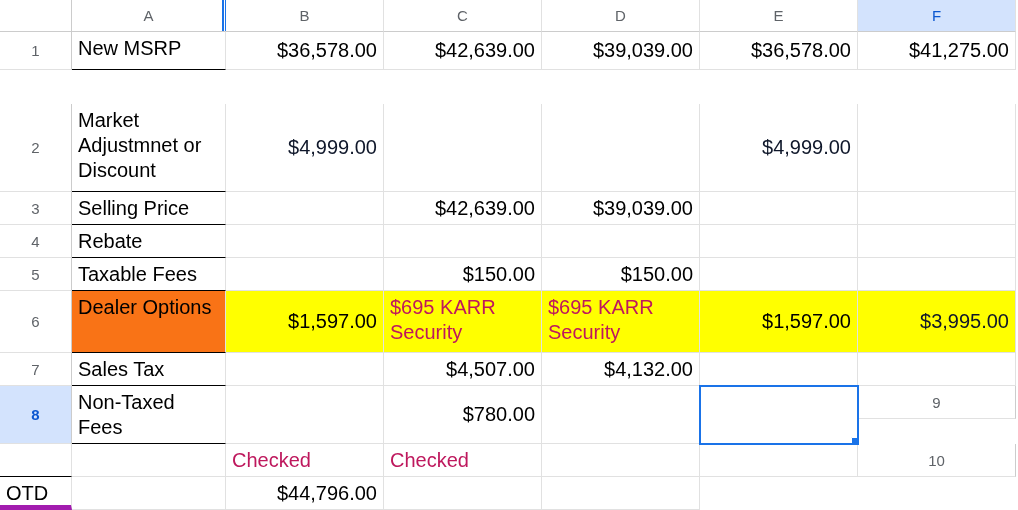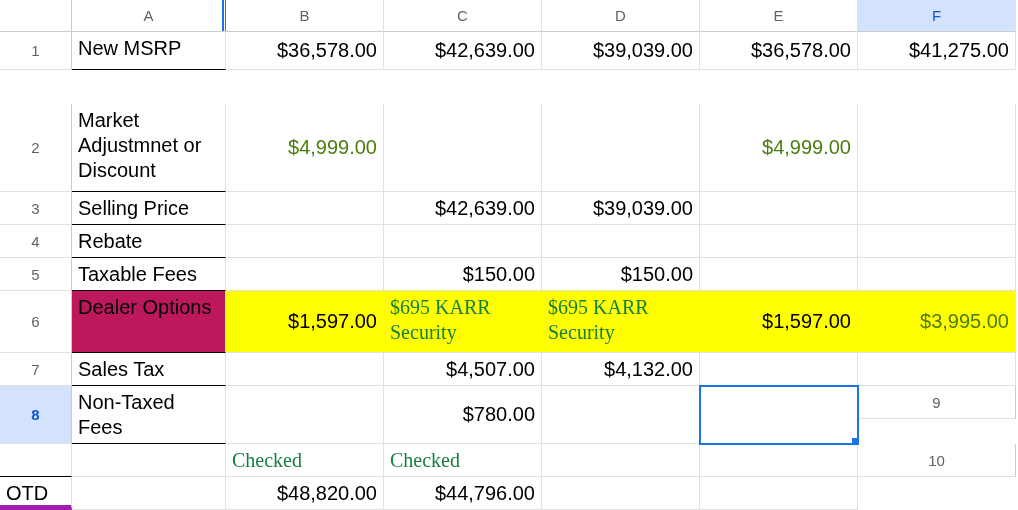--- a/index.html
+++ b/index.html
@@ -74,24 +74,23 @@
     color: #000;
   }
   .num {
     justify-content: flex-end;
     text-align: right;
     color: #000;
   }
   .txt {
     justify-content: flex-start;
     text-align: left;
-    color: #15803d;
-    font-family: Liberation Serif, serif;
-  }
-  .red { color: #4d7c0f; }
+    color: #be185d;
+  }
+  .red { color: #0f172a; }
   .active-cell {
     outline: 2px solid #1a73e8;
     outline-offset: -1px;
     position: relative;
     z-index: 2;
     background: #fff !important;
   }
   .active-cell::after {
     content: "";
     position: absolute;
@@ -191,21 +190,21 @@
   <div class="cell colA row-h5"><span>Taxable Fees</span></div>
   <div class="cell num row-h5"></div>
   <div class="cell num row-h5"><span>$150.00</span></div>
   <div class="cell num row-h5"><span>$150.00</span></div>
   <div class="cell num row-h5"></div>
   <div class="cell num row-h5"></div>
 
   <div class="row-hdr row-h3">
       <span>6</span>
     </div>
-  <div class="cell colA row-h3" style="background:#be185d"><span>Dealer Options</span></div>
+  <div class="cell colA row-h3" style="background:#f97316"><span>Dealer Options</span></div>
   <div class="cell num row-h3" style="background:#ffff00"><span>$1,597.00</span></div>
   <div class="cell txt row-h3" style="background:#ffff00;align-items:flex-start"><span>$695 KARR Security</span></div>
   <div class="cell txt row-h3" style="background:#ffff00;align-items:flex-start"><span>$695 KARR Security</span></div>
   <div class="cell num row-h3" style="background:#ffff00"><span>$1,597.00</span></div>
   <div class="cell num red row-h3" style="background:#ffff00"><span>$3,995.00</span></div>
 
   <div class="row-hdr row-h5">
       <span>7</span>
     </div>
   <div class="cell colA row-h5"><span>Sales Tax</span></div>
@@ -232,17 +231,16 @@
   <div class="cell txt row-h5"><span>Checked</span></div>
   <div class="cell txt row-h5"><span>Checked</span></div>
   <div class="cell num row-h5"></div>
   <div class="cell num row-h5"></div>
 
   <div class="row-hdr row-h5">
       <span>10</span>
     </div>
   <div class="cell colA row-h5" style="border-bottom:5px solid #a21caf"><span>OTD Quoted</span></div>
   <div class="cell num row-h5"></div>
-  <div class="cell num row-h5"><span>$48,820.00</span></div>
   <div class="cell num row-h5"><span>$44,796.00</span></div>
   <div class="cell num row-h5"></div>
   <div class="cell num row-h5"></div>
 </div>
 
 </body></html>

